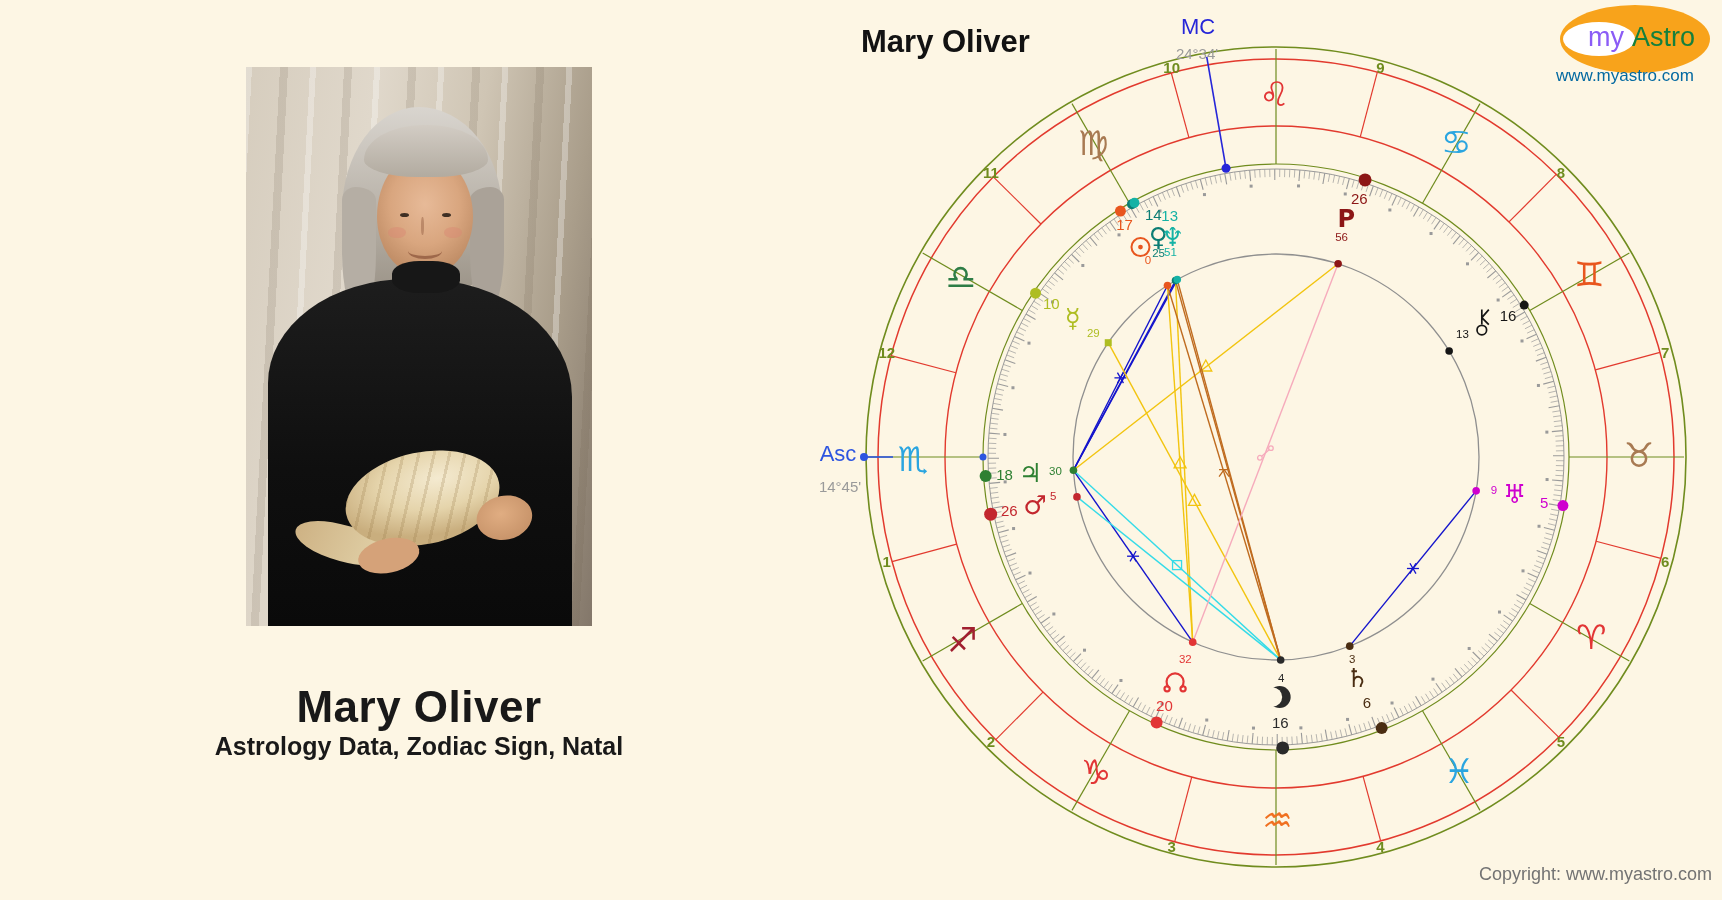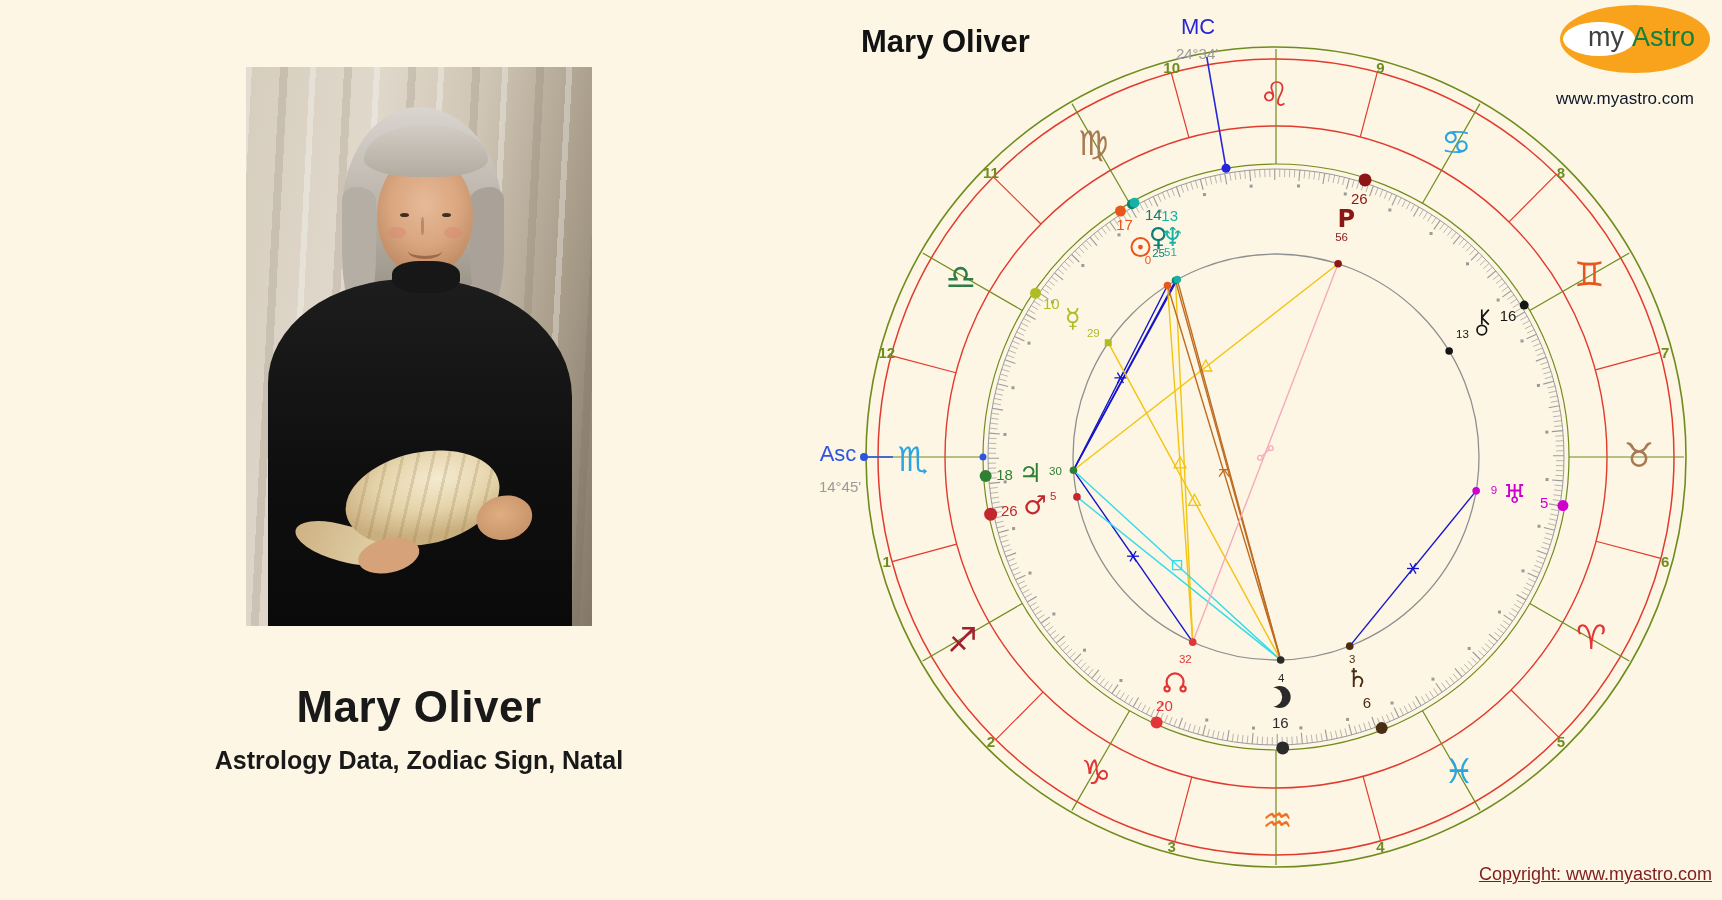--- a/index.html
+++ b/index.html
@@ -37,31 +37,31 @@
         background:radial-gradient(70% 60% at 62% 32%,#f4ead0,#e5d4ab 55%,#c9ae7e 100%);}
   .shellridge{left:42px;top:18px;width:156px;height:92px;border-radius:50%;
         background:repeating-linear-gradient(115deg,rgba(146,116,66,.22) 0 3px,rgba(0,0,0,0) 3px 15px);}
   .shelltip{left:-16px;top:72px;width:92px;height:36px;transform:rotate(26deg);border-radius:50% 40% 40% 60%;
         background:linear-gradient(100deg,#cdb183,#e2d2a9);}
   .hand{left:168px;top:78px;width:56px;height:44px;border-radius:50%;
         background:radial-gradient(60% 60% at 45% 40%,#e0ad82,#c8946a);}
   .hand2{left:44px;top:96px;width:62px;height:34px;border-radius:50%;background:#d5a279;}
   .titleblock{left:199px;top:682px;width:440px;text-align:center;color:#191919;}
   .titleblock h1{margin:0;font-size:44px;font-weight:bold;letter-spacing:.5px;}
-  .titleblock .sub{margin-top:14px;font-size:25px;font-weight:bold;line-height:1.16;}
+  .titleblock .sub{font-size:25px;font-weight:bold;line-height:1.16;}
 
   
   .chart-header{left:861px;top:24px;font-size:31px;font-weight:bold;color:#121212;}
   .logo{left:1560px;top:5px;width:150px;height:68px;}
   .logo .orange{position:absolute;inset:0;border-radius:50%;background:#f8a31b;}
   .logo .white{position:absolute;left:3px;top:17px;width:72px;height:34px;border-radius:50%;background:#ffffff;}
-  .logo .my{position:absolute;left:28px;top:17px;font-size:27px;color:#404040;}
+  .logo .my{position:absolute;left:28px;top:17px;font-size:27px;color:#8b5cf6;}
   .logo .astro{position:absolute;left:72px;top:17px;font-size:27px;color:#15803d;}
-  .website{left:1556px;top:89px;width:154px;font-size:17px;color:#0f172a;}
-  .copyright{left:1400px;top:864px;width:312px;text-align:right;font-size:18px;color:#7f1d1d;text-decoration:underline;}
+  .website{left:1556px;top:66px;width:154px;font-size:17px;color:#0369a1;}
+  .copyright{left:1400px;top:864px;width:312px;text-align:right;font-size:18px;color:#737373;}
 
   svg text{font-family:"DejaVu Sans",sans-serif;}
   svg .num{font-family:"Liberation Sans",sans-serif;}
 </style>
 </head>
 <body>
 
 <div class="abs photo">
   <div class="folds"></div>
   <div class="abs hair"></div>

